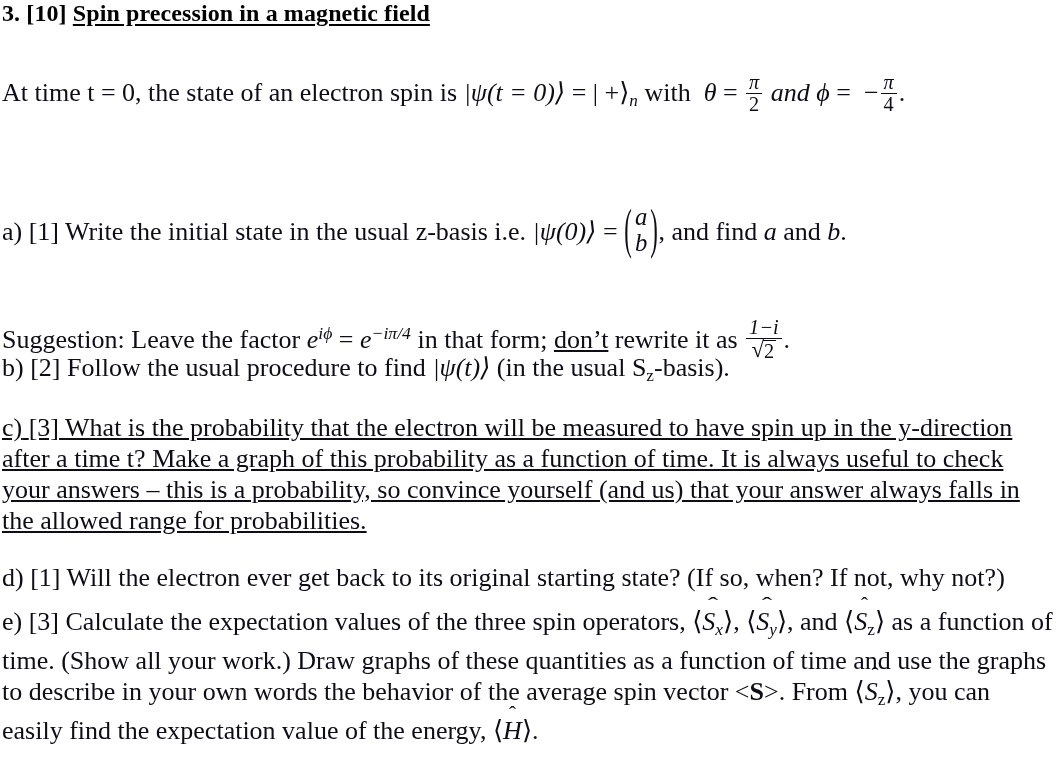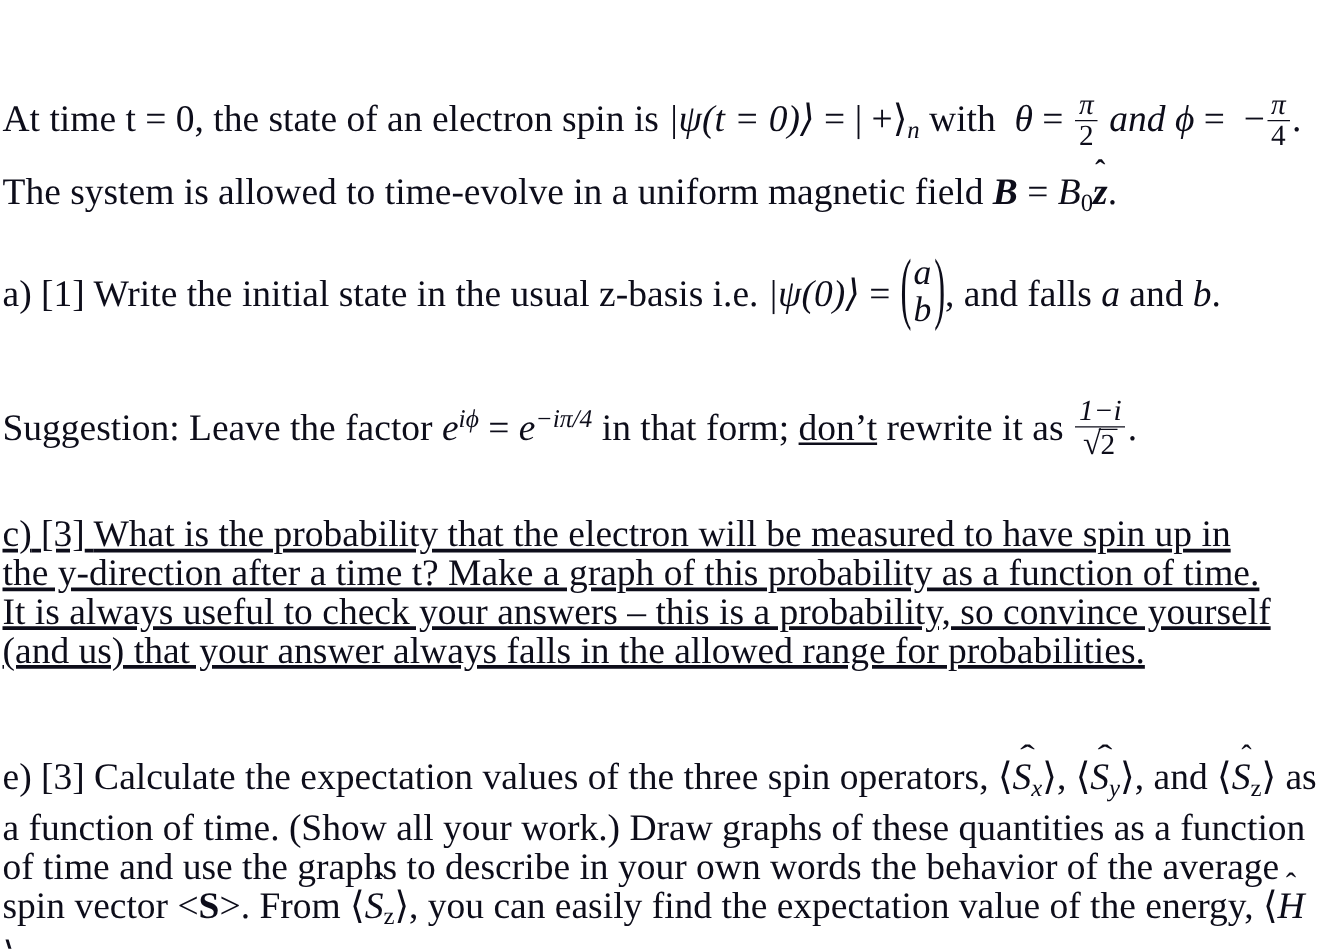--- a/index.html
+++ b/index.html
@@ -39,21 +39,21 @@
     font-weight: bold;
     text-decoration: underline;
     text-underline-offset: 3px;
     text-decoration-thickness: 2px;
   }
 
   
   .para {
     position: absolute;
     left: 2px;
-    font-size: 30px;
+    font-size: 26px;
     line-height: 31px;
     color: #0d0d1a;
     width: 1055px;
   }
   .para.nowrap { white-space: nowrap; }
 
   
   .math {
     font-family: "Liberation Serif", "DejaVu Serif", serif;
     font-style: italic;
@@ -159,46 +159,58 @@
   .hatted.narrow > .hat {
     transform: translateX(-50%) scaleX(1.0);
   }
   .u { text-decoration: underline; text-underline-offset: 2px; text-decoration-thickness: 1.6px; }
 </style>
 </head>
 <body>
 
 <div class="page">
 
+  <div class="heading">
+    <span class="num">3.</span>
+    <span class="pts">[10]</span>
+    <span class="title">Spin precession in a magnetic field</span>
+  </div>
 
   <div class="para nowrap" style="top:72px;">
     <span>At time t = 0, the state of an electron spin is </span><span class="math">|ψ(t = 0)⟩</span><span class="mathup"> = </span><span class="mathup"><span>| +⟩</span><span class="sub">n</span></span><span> with </span>&nbsp;<span class="math">θ</span><span class="mathup"> = </span><span class="frac math"><span class="nume">π</span><span class="deno mathup">2</span></span>&nbsp;<span class="math">and</span>&nbsp;<span class="math">ϕ</span><span class="mathup"> = </span>&nbsp;<span class="mathup">−</span><span class="frac math"><span class="nume">π</span><span class="deno mathup">4</span></span><span>.</span>
   </div>
 
-  <div class="para nowrap" style="top:138px;">
-    <span>The system is allowed to time-evolve in a uniform magnetic field </span><span class="bolditalic">B</span><span class="mathup"> = </span><span class="math"><span>B</span><span class="sub-up">0</span></span><span class="hatted narrow boldup"><span class="hat">̂</span><span>z</span></span><span>.</span>
-  </div>
 
   <div class="para nowrap" style="top:205px;">
     <span>a)</span>
     <span>[1]</span>
-    <span>Write the initial state in the usual z-basis i.e. </span><span class="math">|ψ(0)⟩</span><span class="mathup"> = </span><span class="colvec"><span class="pl">(</span><span class="row top">a</span><span class="row">b</span><span class="pr">)</span></span><span>, and falls </span><span class="math">a</span><span> and </span><span class="math">b</span><span>.</span>
+    <span>Write the initial state in the usual z-basis i.e. </span><span class="math">|ψ(0)⟩</span><span class="mathup"> = </span><span class="colvec"><span class="pl">(</span><span class="row top">a</span><span class="row">b</span><span class="pr">)</span></span><span>, and find </span><span class="math">a</span><span> and </span><span class="math">b</span><span>.</span>
   </div>
 
   <div class="para nowrap" style="top:277px;margin-top:40px;">
     <span>Suggestion: Leave the factor </span><span class="math"><span>e</span><span class="sup">iϕ</span></span><span class="mathup"> = </span><span class="math"><span>e</span><span class="sup">−iπ/4</span></span><span> in that form; </span><span class="u">don’t</span><span> rewrite it as </span><span class="frac math"><span class="nume">1−i</span><span class="deno"><span class="sqrt"><span class="radsign">√</span><span class="radicand mathup">2</span></span></span></span><span>.</span>
   </div>
 
+  <div class="para nowrap" style="top:352px;">
+    <span>b)</span>
+    <span>[2]</span>
+    <span>Follow the usual procedure to find </span><span class="math">|ψ(t)⟩</span><span> (in the usual S</span><span class="sub-up">z</span><span>-basis).</span>
+  </div>
 
   <div class="para" style="top:412px; width:1020px;text-decoration:underline;">
     <span>c)</span>
     <span>[3]</span>
     <span>What is the probability that the electron will be measured to have spin up in the y-direction after a time t? Make a graph of this probability as a function of time. It is always useful to check your answers – this is a probability, so convince yourself (and us) that your answer always falls in the allowed range for probabilities.</span>
   </div>
 
+  <div class="para nowrap" style="top:562px;">
+    <span>d)</span>
+    <span>[1]</span>
+    <span>Will the electron ever get back to its original starting state? (If so, when? If not, why not?)</span>
+  </div>
 
   <div class="para" style="top:606px; width:1052px;">
     <span>e)</span>
     <span>[3]</span>
     <span>Calculate the expectation values of the three spin operators, </span><span class="mathup"><span>⟨</span><span class="hatted"><span class="hat">̂</span><span>S</span><span class="sub">x</span></span><span>⟩</span></span><span>, </span><span class="mathup"><span>⟨</span><span class="hatted"><span class="hat">̂</span><span>S</span><span class="sub">y</span></span><span>⟩</span></span><span>, and </span><span class="mathup"><span>⟨</span><span class="hatted narrow"><span class="hat">̂</span><span>S</span><span class="sub-up">z</span></span><span>⟩</span></span><span> as a function of time. (Show all your work.) Draw graphs of these quantities as a function of time and use the graphs to describe in your own words the behavior of the average spin vector </span><span class="mathup"><span>&lt;</span><span class="boldup">S</span><span>&gt;</span></span><span>.  From </span><span class="mathup"><span>⟨</span><span class="hatted narrow"><span class="hat">̂</span><span>S</span><span class="sub-up">z</span></span><span>⟩</span></span><span>, you can easily find the expectation value of the energy, </span><span class="mathup"><span>⟨</span><span class="hatted narrow"><span class="hat">̂</span><span>H</span></span><span>⟩</span></span><span>.</span>
   </div>
 
 </div>
 
 </body></html>

